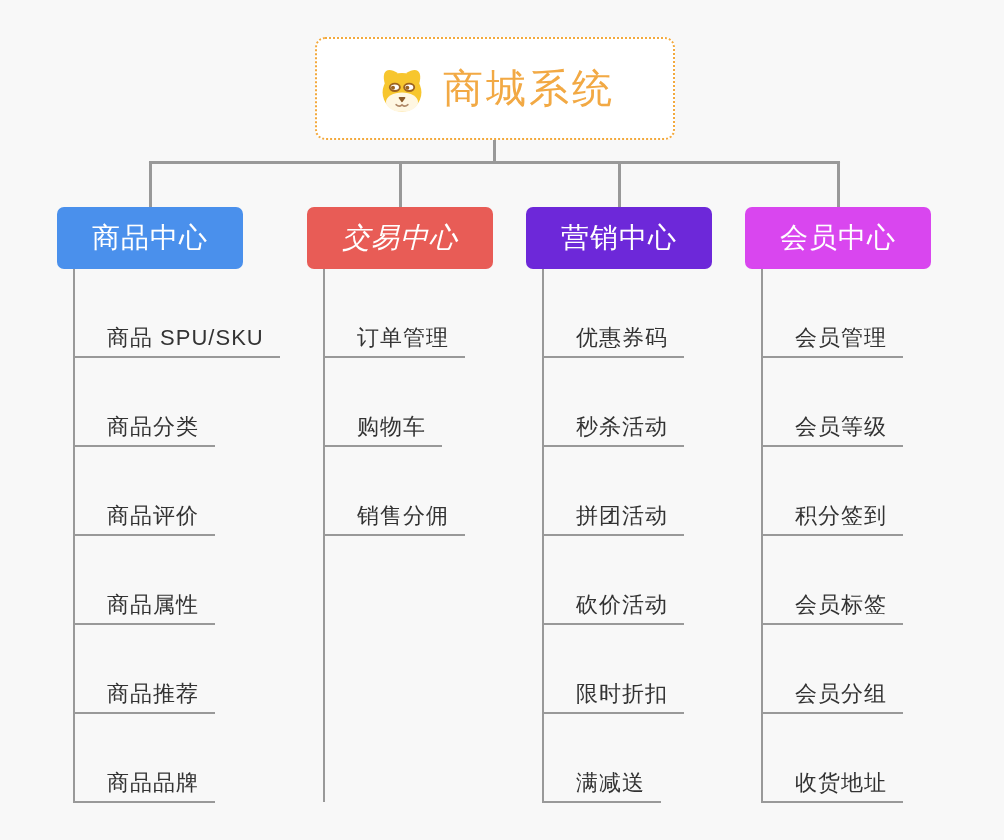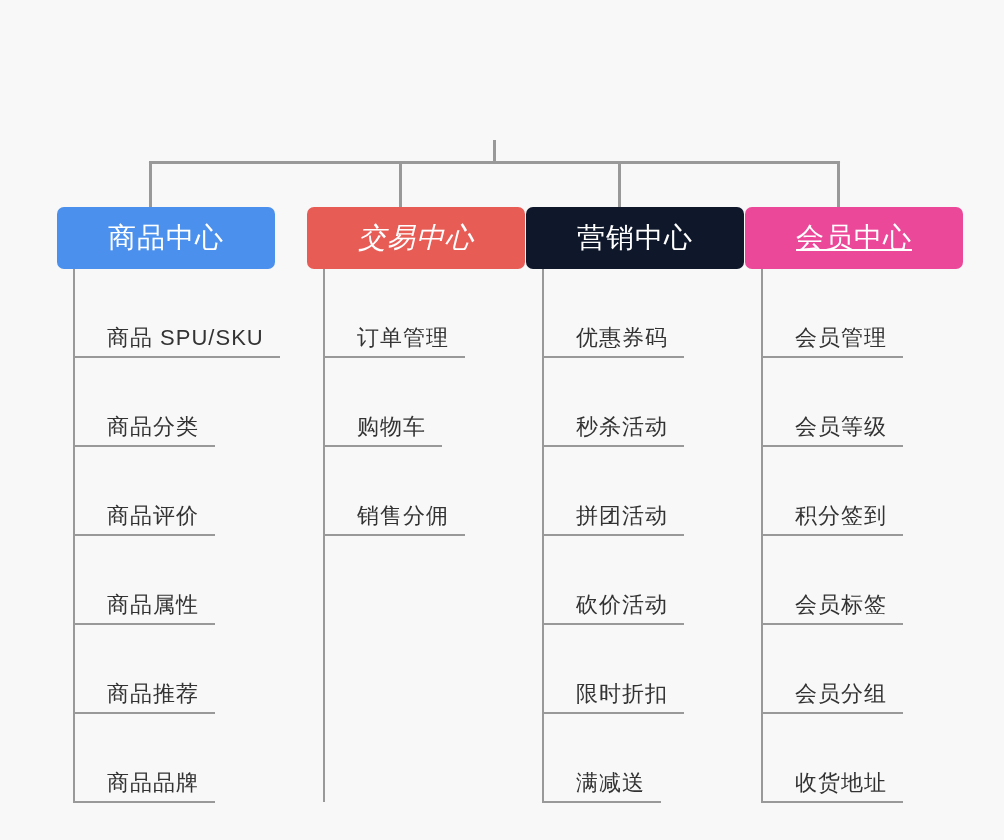--- a/index.html
+++ b/index.html
@@ -46,34 +46,34 @@
   .conn.drop4 { left: 837px; }
 
   
   .column { position: absolute; top: 207px; width: 255px; }
   .col1 { left: 57px; }
   .col2 { left: 307px; }
   .col3 { left: 526px; }
   .col4 { left: 745px; }
 
   .branch-box {
-    width: 218px; height: 62px;
+    width: 186px; height: 62px;
     border-radius: 7px;
     display: flex;
     align-items: center;
     justify-content: center;
     color: #ffffff;
     font-size: 28px;
     letter-spacing: 1px;
     white-space: nowrap;
   }
   .col1 .branch-box { background: #4a90ec; }
   .col2 .branch-box { background: #e85c56; font-style: italic; }
-  .col3 .branch-box { background: #0f172a; }
-  .col4 .branch-box { background: #ec4899; text-decoration: underline; }
+  .col3 .branch-box { background: #6d28d9; }
+  .col4 .branch-box { background: #d946ef; }
 
   .trunk {
     position: absolute;
     left: 16px; top: 62px;
     width: 2px; height: 533px;
     background: #999999;
   }
 
   .item {
     margin-left: 16px;
@@ -87,20 +87,35 @@
     color: #333333;
     white-space: nowrap;
   }
   .item:first-of-type { margin-top: 54px; }
 </style>
 </head>
 <body>
 
 <div class="stage">
 
+  <div class="root-node">
+    <svg class="dog-icon" viewBox="0 0 64 64" aria-hidden="true">
+      <path d="M12 27 C7 11 14 5 27 13 L20 25 Z" fill="#f7c62e"></path>
+      <path d="M52 27 C57 11 50 5 37 13 L44 25 Z" fill="#f7c62e"></path>
+      <circle cx="32" cy="36" r="23" fill="#f7c62e"></circle>
+      <ellipse cx="32" cy="47.5" rx="19" ry="11.5" fill="#fff7e2"></ellipse>
+      <ellipse cx="23.5" cy="30" rx="6" ry="4.4" fill="#ffffff" stroke="#9c6320" stroke-width="2.2"></ellipse>
+      <ellipse cx="40.5" cy="30" rx="6" ry="4.4" fill="#ffffff" stroke="#9c6320" stroke-width="2.2"></ellipse>
+      <circle cx="21.3" cy="30.4" r="2.4" fill="#9c6320"></circle>
+      <circle cx="38.3" cy="30.4" r="2.4" fill="#9c6320"></circle>
+      <path d="M29 42.5 L35 42.5 L32 46.5 Z" fill="#8a5a2a" stroke="#8a5a2a" stroke-width="2" stroke-linejoin="round"></path>
+      <path d="M25 50.5 Q28.5 54 32 50.8 Q35.5 54 39 50.5" fill="none" stroke="#b08968" stroke-width="1.8" stroke-linecap="round"></path>
+    </svg>
+    <span class="root-title">商城系统</span>
+  </div>
 
   <div class="conn stub"></div>
   <div class="conn hline"></div>
   <div class="conn drop drop1"></div>
   <div class="conn drop drop2"></div>
   <div class="conn drop drop3"></div>
   <div class="conn drop drop4"></div>
 
   <div class="column col1">
     <div class="branch-box">商品中心</div>

